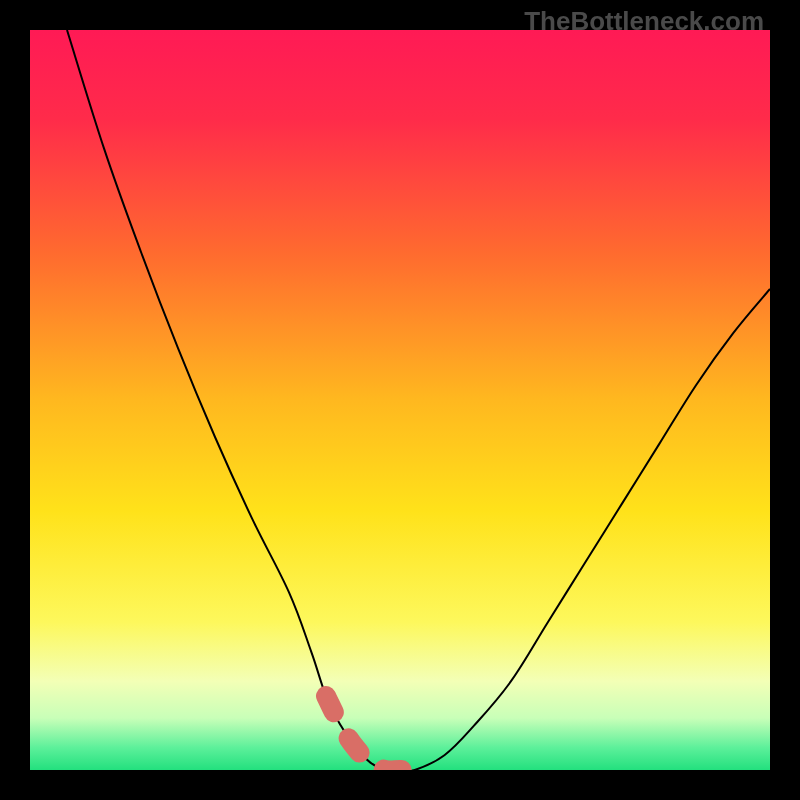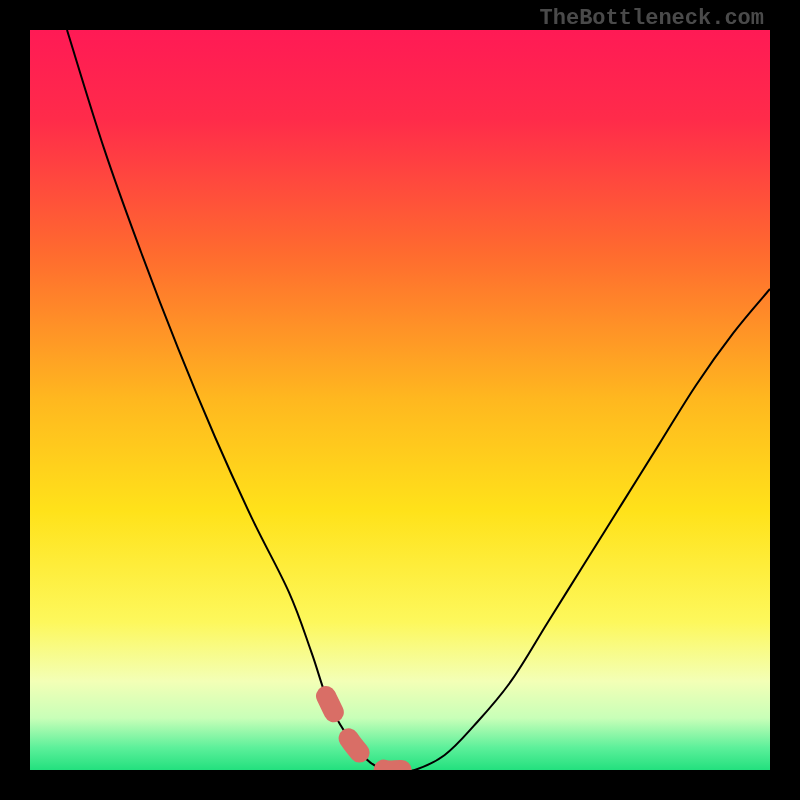--- a/index.html
+++ b/index.html
@@ -30,22 +30,22 @@
     position: absolute;
     left: 0;
     top: 0;
     width: 100%;
     height: 100%;
   }
   .watermark {
     position: absolute;
     right: 36px;
     top: 6px;
-    font-family: Liberation Mono, monospace;
-    font-size: 22px;
+    font-family: Liberation Sans, sans-serif;
+    font-size: 26px;
     font-weight: 600;
     color: #4a4a4a;
     letter-spacing: 0px;
   }
   svg.curve {
     position: absolute;
     left: 0;
     top: 0;
     width: 100%;
     height: 100%;

